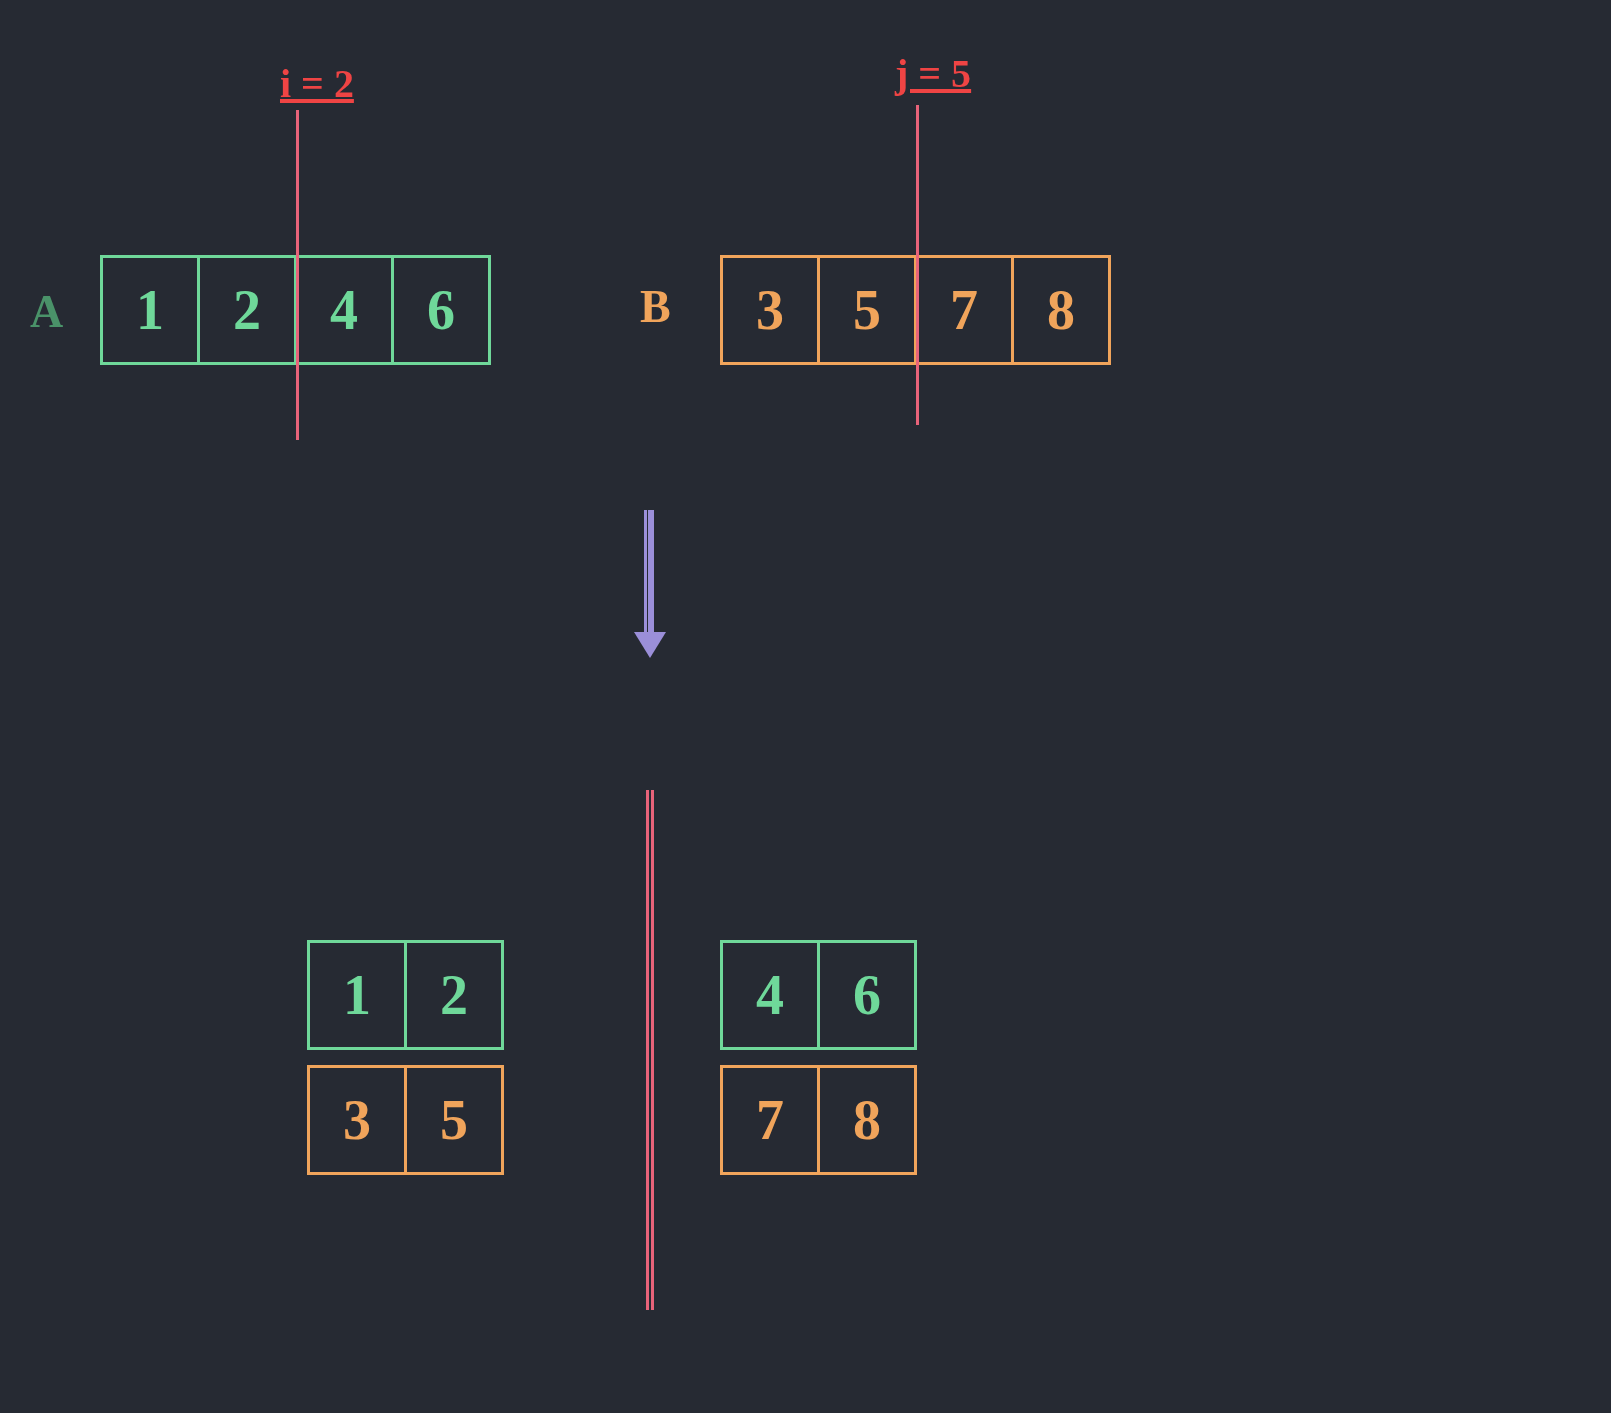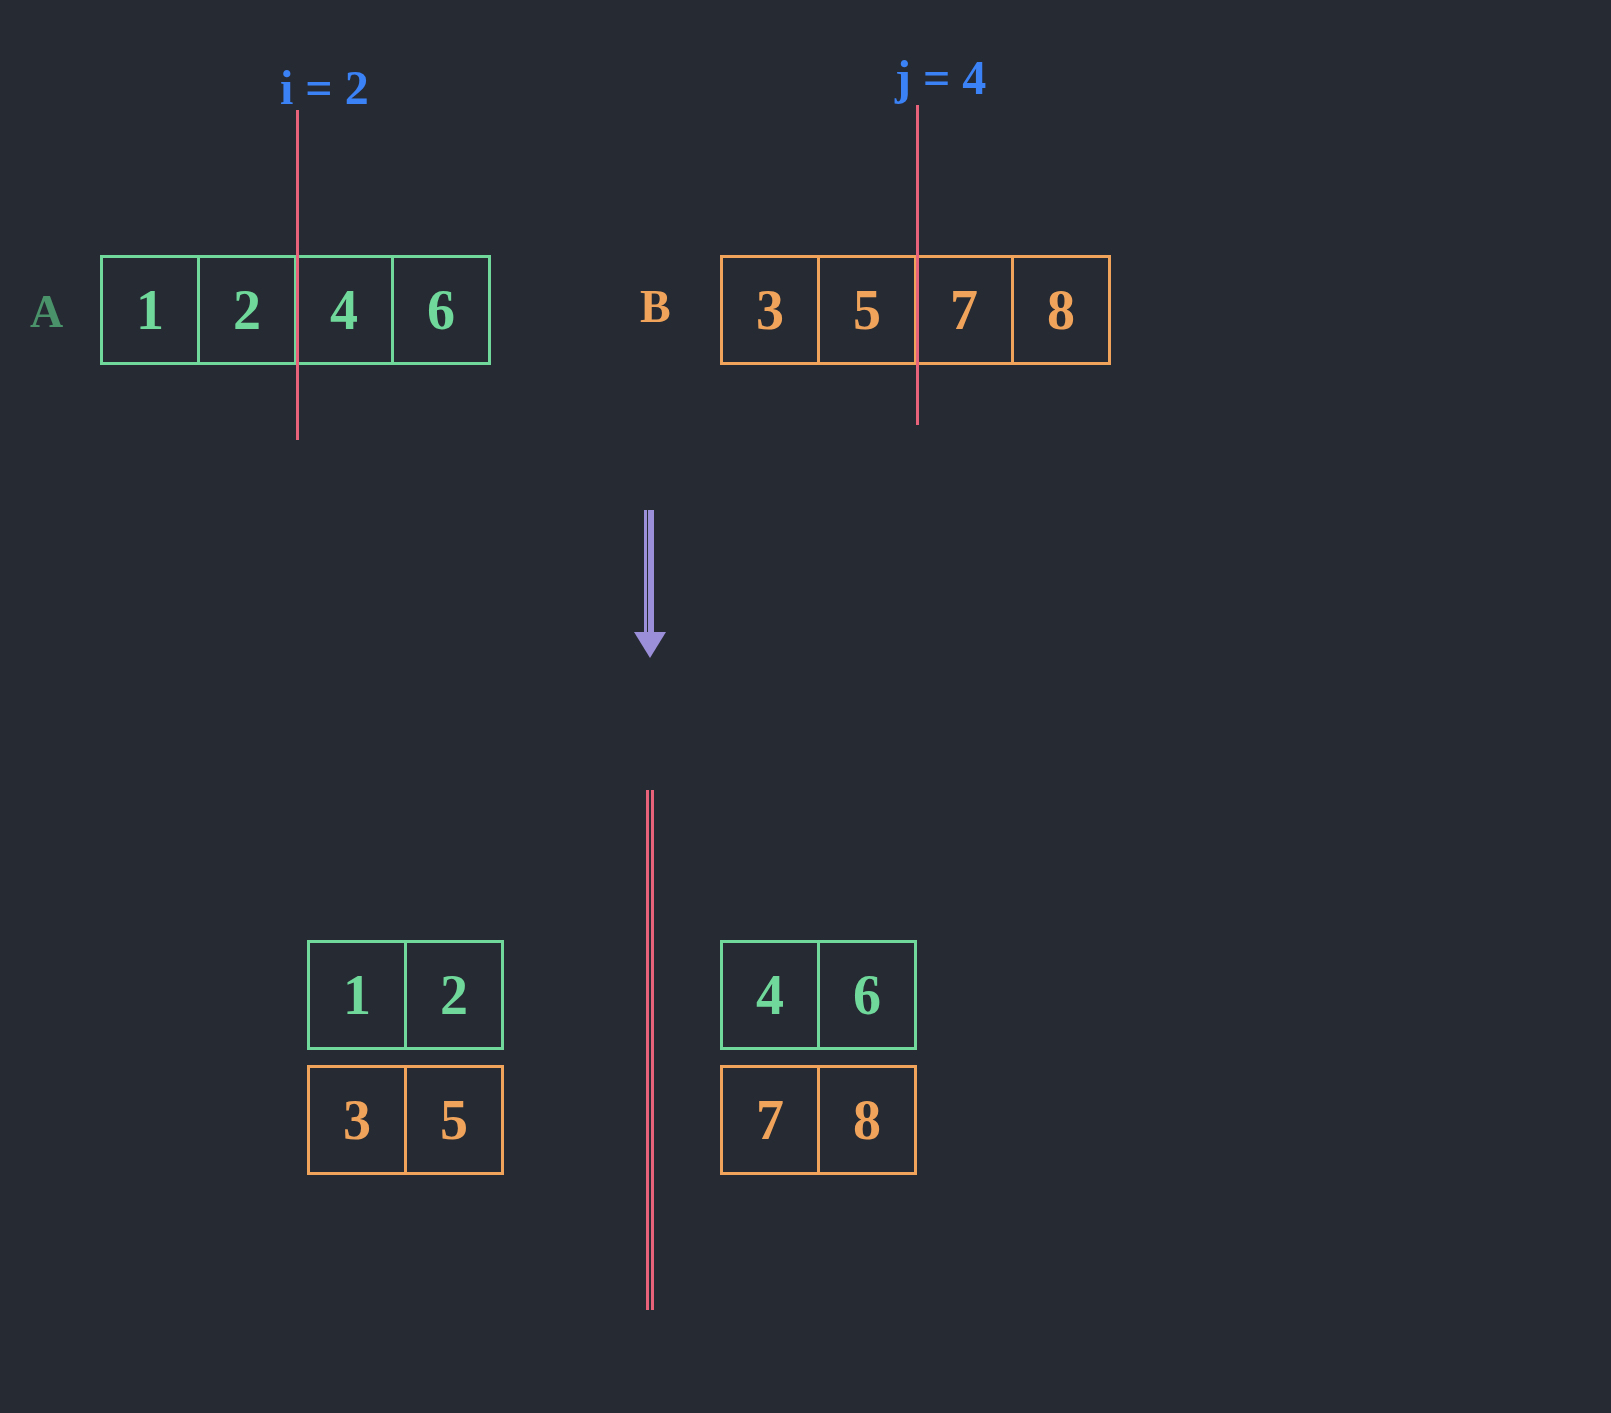--- a/index.html
+++ b/index.html
@@ -11,23 +11,24 @@
     position: relative;
     font-family: "Comic Sans MS", "Segoe Script", cursive;
   }
   .label {
     position: absolute;
     font-size: 46px;
     font-weight: bold;
   }
   .idx-label {
     position: absolute;
-    color: #3b82f6;
-    font-size: 48px;
+    color: #ef4444;
+    font-size: 40px;
     font-weight: bold;
+    text-decoration: underline;
   }
   .array {
     position: absolute;
     display: flex;
   }
   .cell {
     width: 100px;
     height: 110px;
     border: 3px solid;
     display: flex;
@@ -80,21 +81,21 @@
     height: 0;
     border-left: 16px solid transparent;
     border-right: 16px solid transparent;
     border-top: 26px solid #9b8fd9;
   }
 </style>
 </head>
 <body>
 
 <div class="idx-label" style="left:280px; top:60px;">i = 2</div>
-<div class="idx-label" style="left:895px; top:50px;">j = 4</div>
+<div class="idx-label" style="left:895px; top:50px;">j = 5</div>
 
 <div class="label green-label" style="left:30px; top:285px;">A</div>
 
 <div class="array green" style="left:100px; top:255px;">
   <div class="cell">1</div>
   <div class="cell">2</div>
   <div class="cell">4</div>
   <div class="cell">6</div>
 </div>
 

